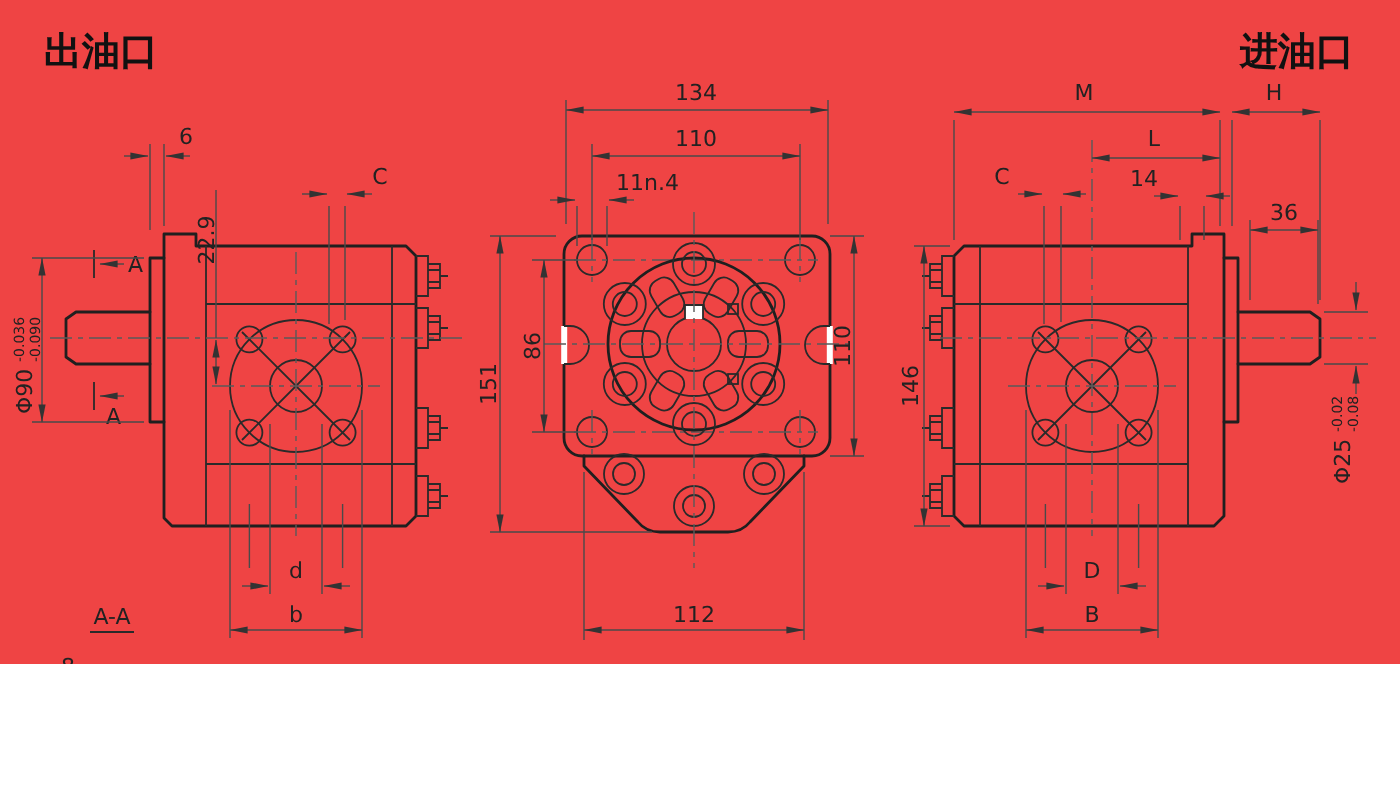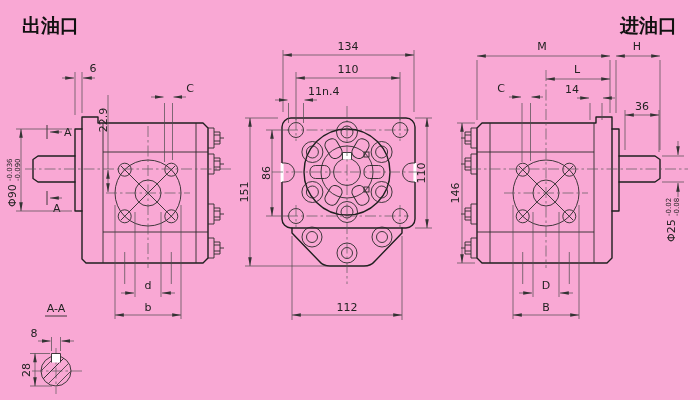--- a/index.html
+++ b/index.html
@@ -1,16 +1,16 @@
 <!DOCTYPE html>
 <html><head>
 <meta charset="utf-8">
 <style>
   html,body{margin:0;padding:0;background:#ffffff;}
-  .stage{position:relative;width:700px;height:400px;background:#f9a8d4;overflow:hidden;}
+  .stage{position:relative;width:700px;height:332px;background:#ef4444;overflow:hidden;}
   svg{display:block;}
   .ol{stroke:#1f1f1f;stroke-width:1.4;fill:none;stroke-linejoin:round;stroke-linecap:round;}
   .tn{stroke:#2a2a2a;stroke-width:0.9;fill:none;}
   .dim{stroke:#4a4a4a;stroke-width:0.7;fill:none;}
   .cl{stroke:#5a5a5a;stroke-width:0.7;fill:none;stroke-dasharray:11 3 2.5 3;}
   .h{stroke:#333;stroke-width:0.8;fill:none;}
   .wf{fill:#ffffff;stroke:none;}
   text{font-family:"DejaVu Sans","Liberation Sans",sans-serif;font-size:11px;fill:#222;}
   .tol{font-size:7px;}
   .ttl{font-family:"DejaVu Serif","Liberation Serif",serif;font-size:19px;font-weight:bold;fill:#111;}

